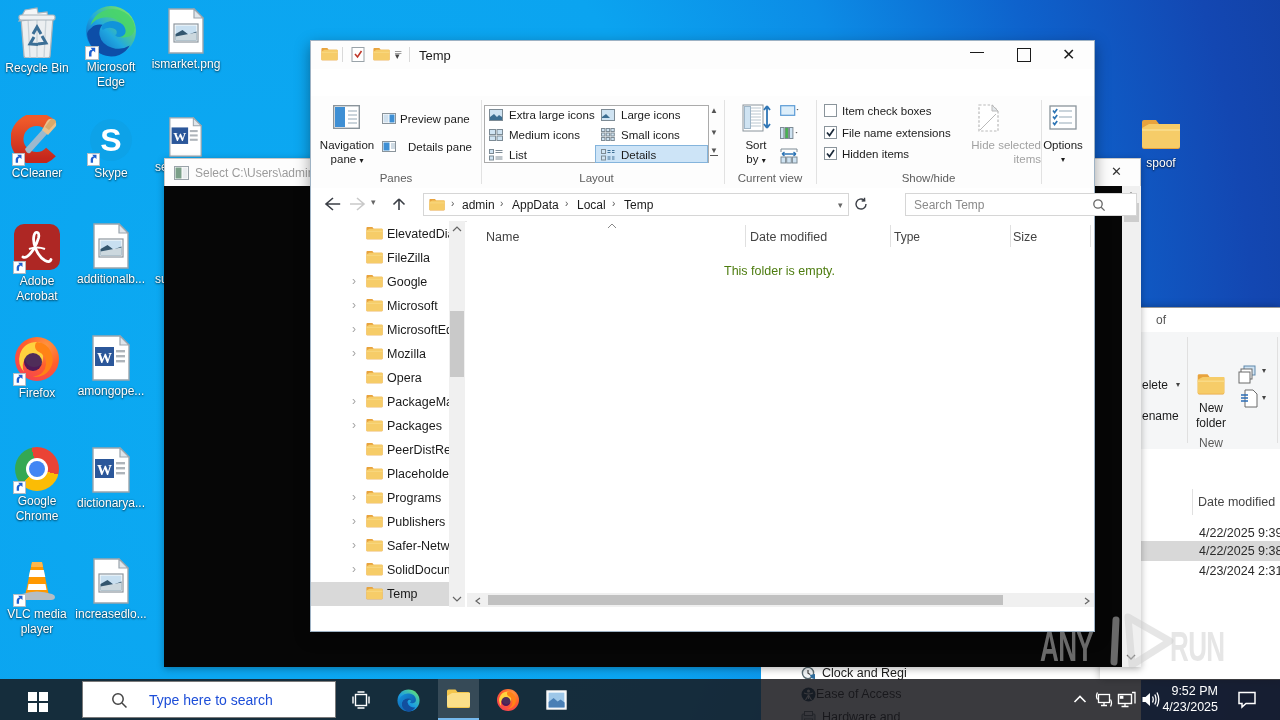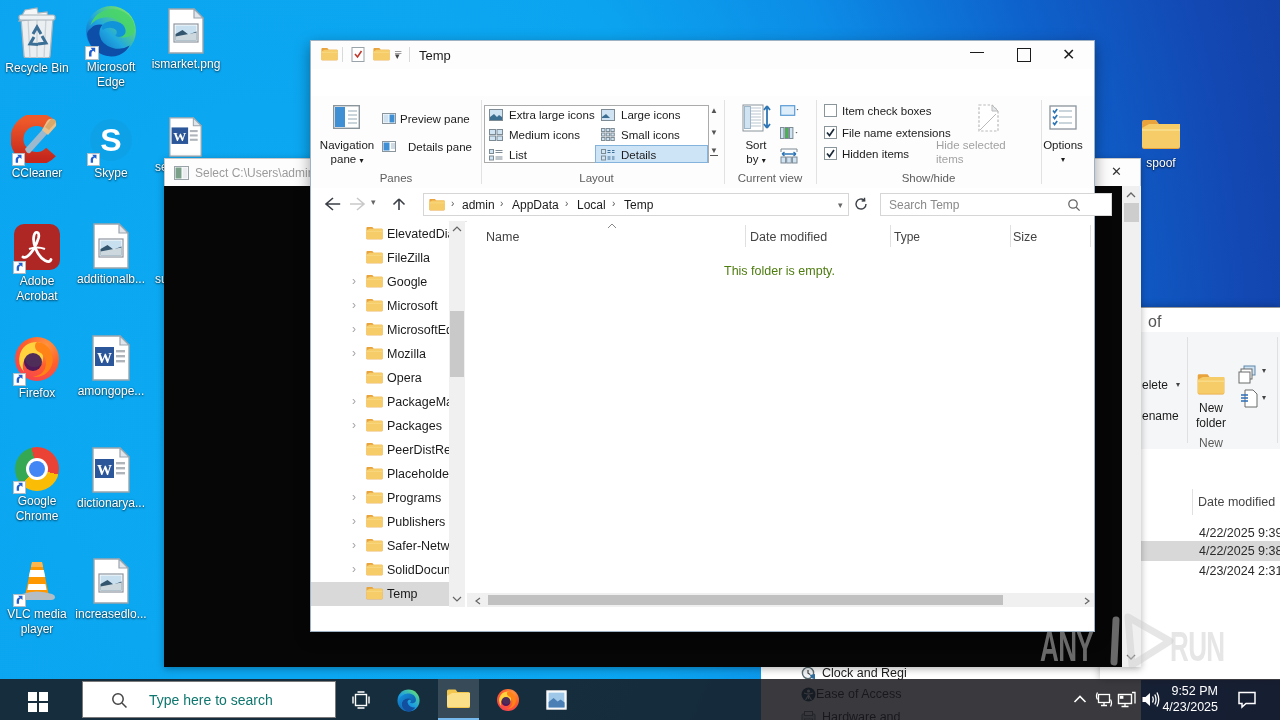--- a/index.html
+++ b/index.html
@@ -253,21 +253,21 @@
       <rect x="3.5" y="1.5" width="8" height="4" fill="#eef1f3" stroke="#5c6a72"></rect>
       <rect x="3.5" y="9" width="8" height="4.5" fill="#fff" stroke="#5c6a72"></rect>
     </svg>
   </div>
   <div class="abs" style="left:61px;top:50px">Hardware and</div>
 </div>
 
 <div class="abs" id="rightwin" style="left:1100px;top:307px;width:180px;height:372px;background:#fff;border-top:1px solid #999;box-shadow:0 0 8px rgba(0,0,0,.3)">
 
   <div class="abs" style="left:0;top:0;width:180px;height:24px;background:#fff;border-bottom:1px solid #e4e4e4">
-    <span class="abs" style="left:48px;top:5px;font-size:16px;color:#555">of</span>
+    <span class="abs" style="left:56px;top:5px;font-size:12px;color:#555">of</span>
   </div>
 
   <div class="abs" style="left:0;top:24px;width:180px;height:117px;background:#f5f6f7;border-bottom:1px solid #d4d4d4">
     <span class="abs" style="left:42px;top:46px;font-size:12px;color:#1b1b1b">elete</span>
     <span class="abs" style="left:76px;top:48px;font-size:8px;color:#444">▾</span>
     <span class="abs" style="left:42px;top:77px;font-size:12px;color:#1b1b1b">ename</span>
     <div class="abs" style="left:87px;top:5px;width:1px;height:106px;background:#e0e0e0"></div>
     <svg class="abs" style="left:97px;top:40px" width="28" height="24" viewBox="0 0 40 32">
         <use href="#folder-big"></use>
       </svg>
@@ -474,21 +474,21 @@
    <span class="abs" style="left:531px;top:31px">File name extensions</span>
    <div class="abs" style="left:513px;top:51px;width:13px;height:13px;background:#fff;border:1px solid #8a949b;box-sizing:border-box"><svg width="11" height="11" viewBox="0 0 11 11">
           <path d="M2 5.5 l2.5 3 l4.5-6.5" stroke="#1b2a3a" stroke-width="1.7" fill="none"></path>
         </svg></div>
    <span class="abs" style="left:531px;top:52px">Hidden items</span>
    <svg class="abs" style="left:666px;top:8px" width="22" height="28" viewBox="0 0 22 28">
      <path d="M2 1 h13 l6 6 v20 h-19z" fill="#fff" stroke="#b9b9b9" stroke-dasharray="2.5 1.8" stroke-width="1.2"></path>
      <path d="M15 1 l6 6 h-6z" fill="#e4e8eb" stroke="#b9b9b9"></path>
      <path d="M3 26 l16-16" stroke="#b9b9b9"></path>
    </svg>
-   <div class="abs" style="left:625px;top:43px;width:105px;text-align:left;line-height:13.5px;color:#a2a2a2">Hide selected<br>items</div>
+   <div class="abs" style="left:625px;top:43px;width:105px;text-align:right;line-height:13.5px;color:#a2a2a2">Hide selected<br>items</div>
    <div class="abs" style="left:505px;top:76px;width:225px;text-align:center;color:#5d5d5d">Show/hide</div>
    <div class="abs" style="left:730px;top:4px;width:1px;height:84px;background:#e2e2e2"></div>
 
    <svg class="abs" style="left:738px;top:9px" width="28" height="25" viewBox="0 0 28 25">
      <rect x="1" y="1" width="26" height="23" fill="#fff" stroke="#8a949b" stroke-width="1.3"></rect>
      <g stroke="#b9c6cf" stroke-width="1.6">
           <path d="M10 6 h13 M10 12 h13 M10 18 h13"></path>
         </g>
      <g stroke="#2e75b5" stroke-width="1.7" fill="none">
           <path d="M4 5.5 l1.6 2 l2.6-3.4"></path>
@@ -520,21 +520,21 @@
      <span class="abs" style="left:88px;top:4px">AppData</span>
      <span class="abs" style="left:141px;top:4px;color:#555;font-size:10px">›</span>
      <span class="abs" style="left:153px;top:4px">Local</span>
      <span class="abs" style="left:188px;top:4px;color:#555;font-size:10px">›</span>
      <span class="abs" style="left:200px;top:4px">Temp</span>
      <span class="abs" style="left:414px;top:6px;font-size:9px;color:#666">▾</span>
    </div>
    <svg class="abs" style="left:543px;top:9px" width="14" height="14" viewBox="0 0 14 14">
         <path d="M12 7 a5 5 0 1 1-1.8-3.8 M10.5 0.8 l0.2 3 l-3 0.2" stroke="#3b3f46" stroke-width="1.4" fill="none"></path>
       </svg>
-   <div class="abs" style="left:569px;top:5px;width:232px;height:23px;border:1px solid #d6d6d6;box-sizing:border-box;background:#fff">
+   <div class="abs" style="left:594px;top:5px;width:232px;height:23px;border:1px solid #d6d6d6;box-sizing:border-box;background:#fff">
      <span class="abs" style="left:8px;top:4px;color:#8a8a8a">Search Temp</span>
      <svg class="abs" style="left:186px;top:4px" width="14" height="14" viewBox="0 0 14 14">
           <circle cx="6" cy="6" r="4.2" stroke="#666" fill="none" stroke-width="1.3"></circle>
           <path d="M9.2 9.2 l3.4 3.4" stroke="#666" stroke-width="1.3"></path>
         </svg>
    </div>
  </div>
 
  <div class="abs" id="tree" style="left:0;top:180px;width:138px;height:386px;overflow:hidden;background:#fff">
 <div class="trow" style="top:1px;">
@@ -704,21 +704,21 @@
   <div class="abs" style="left:28px;top:13px;width:9px;height:9px;background:#fff"></div>
   <div class="abs" style="left:39px;top:13px;width:9px;height:9px;background:#fff"></div>
   <div class="abs" style="left:28px;top:24px;width:9px;height:9px;background:#fff"></div>
   <div class="abs" style="left:39px;top:24px;width:9px;height:9px;background:#fff"></div>
 
   <div class="abs" style="left:82px;top:2px;width:254px;height:37px;background:#fff;border:1px solid #7a7a7a;box-sizing:border-box">
     <svg class="abs" style="left:28px;top:10px" width="17" height="17" viewBox="0 0 17 17">
         <circle cx="7" cy="7" r="5.2" stroke="#444" fill="none" stroke-width="1.5"></circle>
         <path d="M11 11 l4.5 4.5" stroke="#444" stroke-width="1.5"></path>
       </svg>
-    <span class="abs" style="left:66px;top:10px;font-size:14px;color:#0f766e">Type here to search</span>
+    <span class="abs" style="left:66px;top:10px;font-size:14px;color:#1d4ed8">Type here to search</span>
   </div>
 
   <svg class="abs" style="left:351px;top:11px" width="20" height="20" viewBox="0 0 20 20">
     <rect x="4.5" y="4.5" width="11" height="11" fill="none" stroke="#fff" stroke-width="1.4"></rect>
     <path d="M2 6.5 v7 M18 6.5 v7" stroke="#fff" stroke-width="1.4"></path>
     <path d="M6.5 2 h7 M6.5 18 h7" stroke="#fff" stroke-width="1.4"></path>
   </svg>
 
   <svg class="abs" style="left:397px;top:10px" width="23" height="23" viewBox="0 0 50 50">
     <circle cx="25" cy="25" r="24" fill="url(#edga)"></circle>

